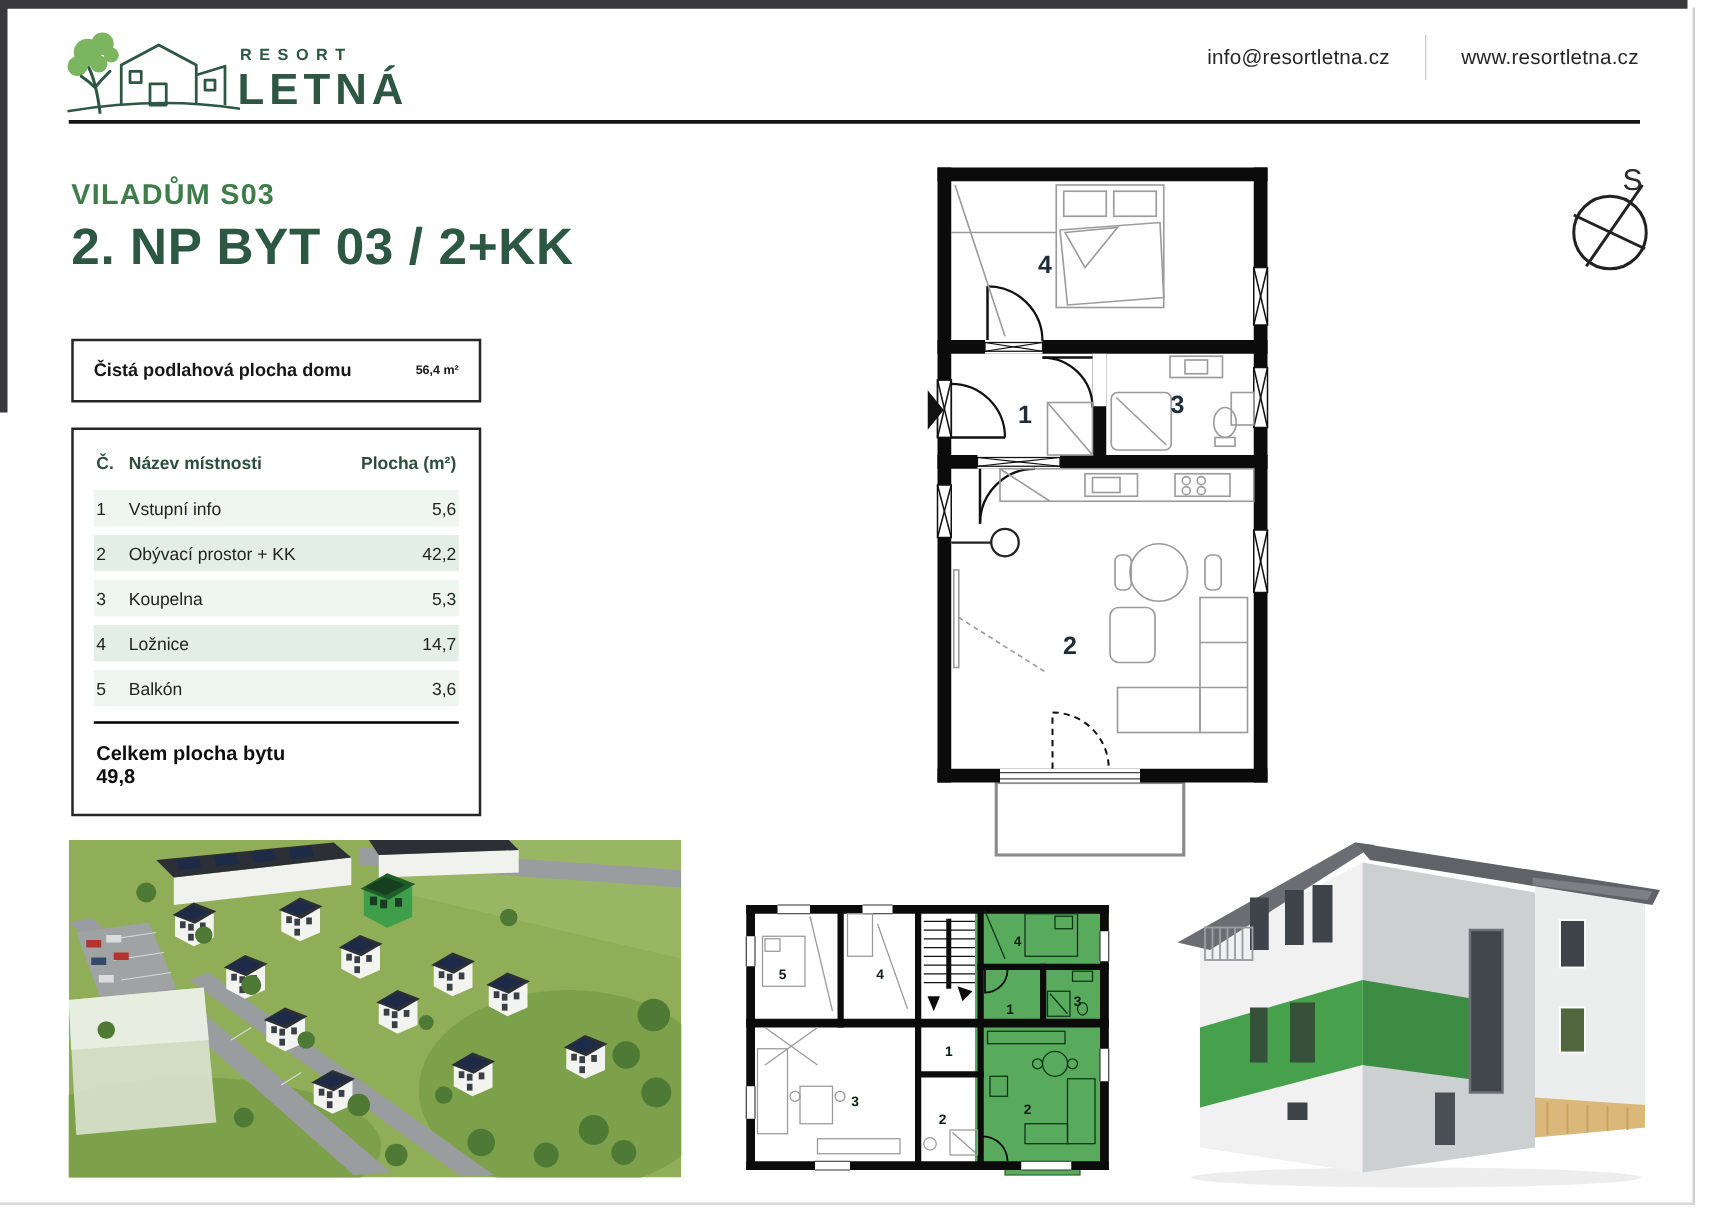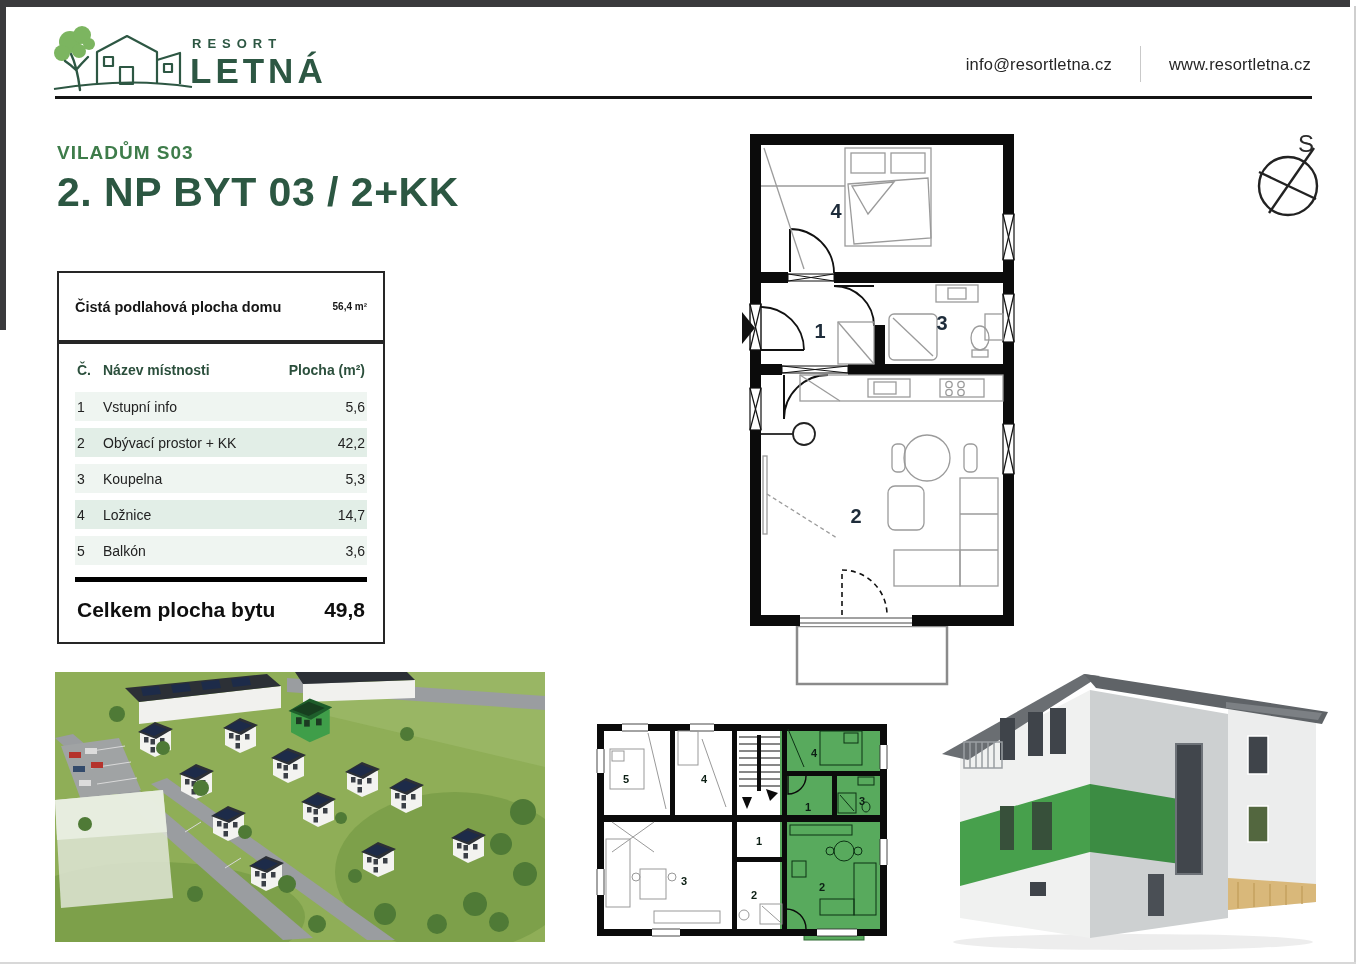--- a/index.html
+++ b/index.html
@@ -11,49 +11,49 @@
   }
   .abs{position:absolute;}
   
   .frame-top{left:0;top:0;width:1350px;height:7px;background:#3a3a3c;}
   .frame-left{left:0;top:0;width:6px;height:330px;background:#3a3a3c;}
   .frame-right{left:1354px;top:6px;width:2px;height:958px;background:#cfcfcf;}
   .frame-bottom{left:0;top:962px;width:1356px;height:2px;background:#d8d8d8;}
 
   
   .logo-svg{left:52px;top:12px;}
-  .contact{right:56px;top:46px;display:flex;align-items:center;gap:28px;
+  .contact{right:56px;top:28px;display:flex;align-items:center;gap:28px;
     font-size:16.5px;color:#262626;letter-spacing:.2px;}
   .contact .vdiv{width:1px;height:36px;background:#c9c9c9;}
   .header-rule{left:55px;top:96px;width:1257px;height:3px;background:#141414;}
 
   
   .title-block{left:57px;top:142px;}
-  .subtitle{font-size:19px;font-weight:700;letter-spacing:1px;color:#3e7c4a;}
+  .subtitle{font-size:23px;font-weight:700;letter-spacing:1px;color:#3e7c4a;}
   .heading{font-size:41px;font-weight:800;letter-spacing:.5px;color:#2c5742;margin-top:5px;}
 
   
   .summary-box{left:57px;top:271px;width:292px;height:39px;border:2px solid #262626;
-    padding:14px 16px;display:flex;align-items:center;justify-content:space-between;}
+    padding:4px 16px;display:flex;align-items:center;justify-content:space-between;}
   .summary-box .lbl{font-size:14.5px;font-weight:700;color:#161616;}
   .summary-box .val{font-size:10px;font-weight:800;color:#161616;}
 
   
   .rooms-table{left:57px;top:342px;width:292px;border:2px solid #262626;padding:14px 16px 18px;}
   .rt-head{display:flex;align-items:center;color:#2b4f3c;font-weight:700;font-size:14px;
     padding:4px 2px 14px;}
   .rt-row{display:flex;align-items:center;height:29px;margin-bottom:7px;font-size:14px;
     color:#222;padding:0 2px;}
   .rt-row.odd{background:#eff5f1;}
   .rt-row.even{background:#e2eee7;}
   .c-num{width:26px;flex:0 0 26px;}
   .c-name{flex:1;}
   .c-area{flex:0 0 auto;text-align:left;}
-  .rt-total{border-top:5px solid #000000;margin-top:12px;padding:16px 2px 2px;
-    display:flex;justify-content:space-between;font-weight:800;font-size:21px;color:#0e0e0e;}
+  .rt-total{border-top:2px solid #000000;margin-top:12px;padding:16px 2px 2px;
+    display:flex;justify-content:space-between;font-weight:800;font-size:16px;color:#0e0e0e;flex-direction:column;}
 
   
   .main-plan{left:742px;top:126px;}
   .compass{left:1248px;top:126px;}
   .aerial{left:55px;top:672px;}
   .overview-plan{left:592px;top:719px;}
   .building{left:938px;top:656px;}
 
   svg text{font-family:"Liberation Sans","DejaVu Sans",sans-serif;}
   .room-no{font-weight:800;font-size:20px;fill:#1e2c3a;}

